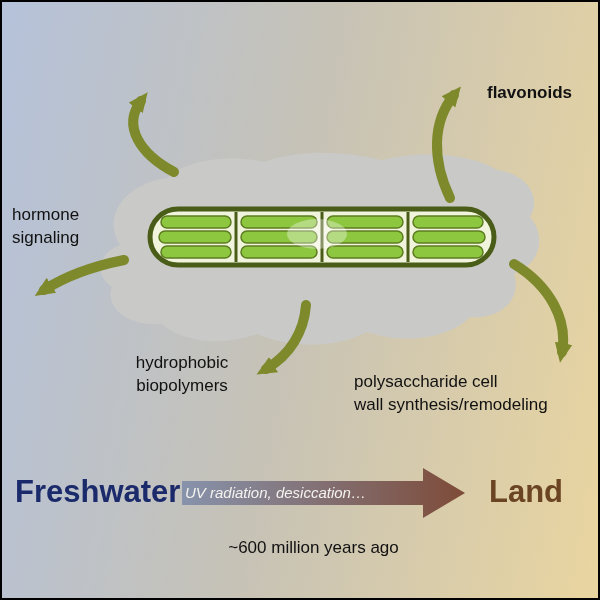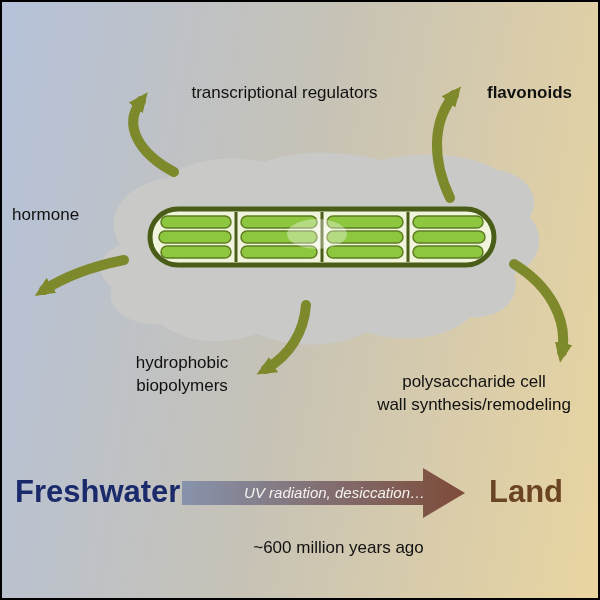--- a/index.html
+++ b/index.html
@@ -11,38 +11,37 @@
     background:linear-gradient(100deg,#b5c2da 0%,#c6c2b6 48%,#e9d5a0 100%);
     font-family:"Liberation Sans",sans-serif;
     overflow:hidden;
   }
   svg.layer{position:absolute;left:0;top:0;}
   .lbl{
     position:absolute;
     color:#111;
     font-size:17px;
     line-height:23px;
-    text-align:center;
   }
   .center{text-align:center;}
   .lbl span{display:block;}
   .fw{
     position:absolute;left:13px;top:472px;
     font-size:31px;font-weight:bold;color:#1b2a6b;
   }
   .land{
     position:absolute;left:487px;top:472px;
     font-size:31px;font-weight:bold;color:#6b4423;
   }
   .arrowtext{
     position:absolute;left:183px;top:481px;width:240px;
-    text-align:right;font-style:italic;color:#f4f2ee;font-size:15px;line-height:20px;
+    text-align:left;font-style:italic;color:#f4f2ee;font-size:15px;line-height:20px;
   }
   .caption{
-    position:absolute;left:199px;top:536px;width:275px;
+    position:absolute;left:174px;top:536px;width:275px;
     text-align:center;font-size:17px;color:#111;
   }
 </style>
 </head>
 <body>
 
 <div class="stage">
 
   <svg class="layer" width="600" height="600" viewBox="0 0 600 600">
     <defs>
@@ -98,26 +97,26 @@
 
     <path d="M172,170 C138,152 120,124 139,99" fill="none" stroke="#7d892b" stroke-width="10" stroke-linecap="round" marker-end="url(#ah)"></path>
     <path d="M448,196 C430,158 430,120 452,93" fill="none" stroke="#7d892b" stroke-width="10" stroke-linecap="round" marker-end="url(#ah)"></path>
     <path d="M122,258 C92,264 64,274 42,288" fill="none" stroke="#7d892b" stroke-width="10" stroke-linecap="round" marker-end="url(#ah)"></path>
     <path d="M304,303 C302,330 288,353 264,367" fill="none" stroke="#7d892b" stroke-width="10" stroke-linecap="round" marker-end="url(#ah)"></path>
     <path d="M512,262 C548,284 566,318 560,350" fill="none" stroke="#7d892b" stroke-width="10" stroke-linecap="round" marker-end="url(#ah)"></path>
 
     <polygon points="180,479 421,479 421,466 463,491 421,516 421,503 180,503" fill="url(#tlg)"></polygon>
   </svg>
 
-  <div class="lbl center" style="left:165px;top:79px;width:235px;">transcriptional regulators</div>
 
   <div class="lbl center" style="left:460px;top:79px;width:135px;font-weight:bold;">flavonoids</div>
 
   <div class="lbl" style="left:10px;top:201px;">
     <span>hormone</span>
+    <span>signaling</span>
   </div>
 
   <div class="lbl center" style="left:105px;top:349px;width:150px;">
     <span>hydrophobic</span>
     <span>biopolymers</span>
   </div>
 
   <div class="lbl" style="left:352px;top:368px;width:240px;">
     <span>polysaccharide cell</span>
     <span>wall synthesis/remodeling</span>

